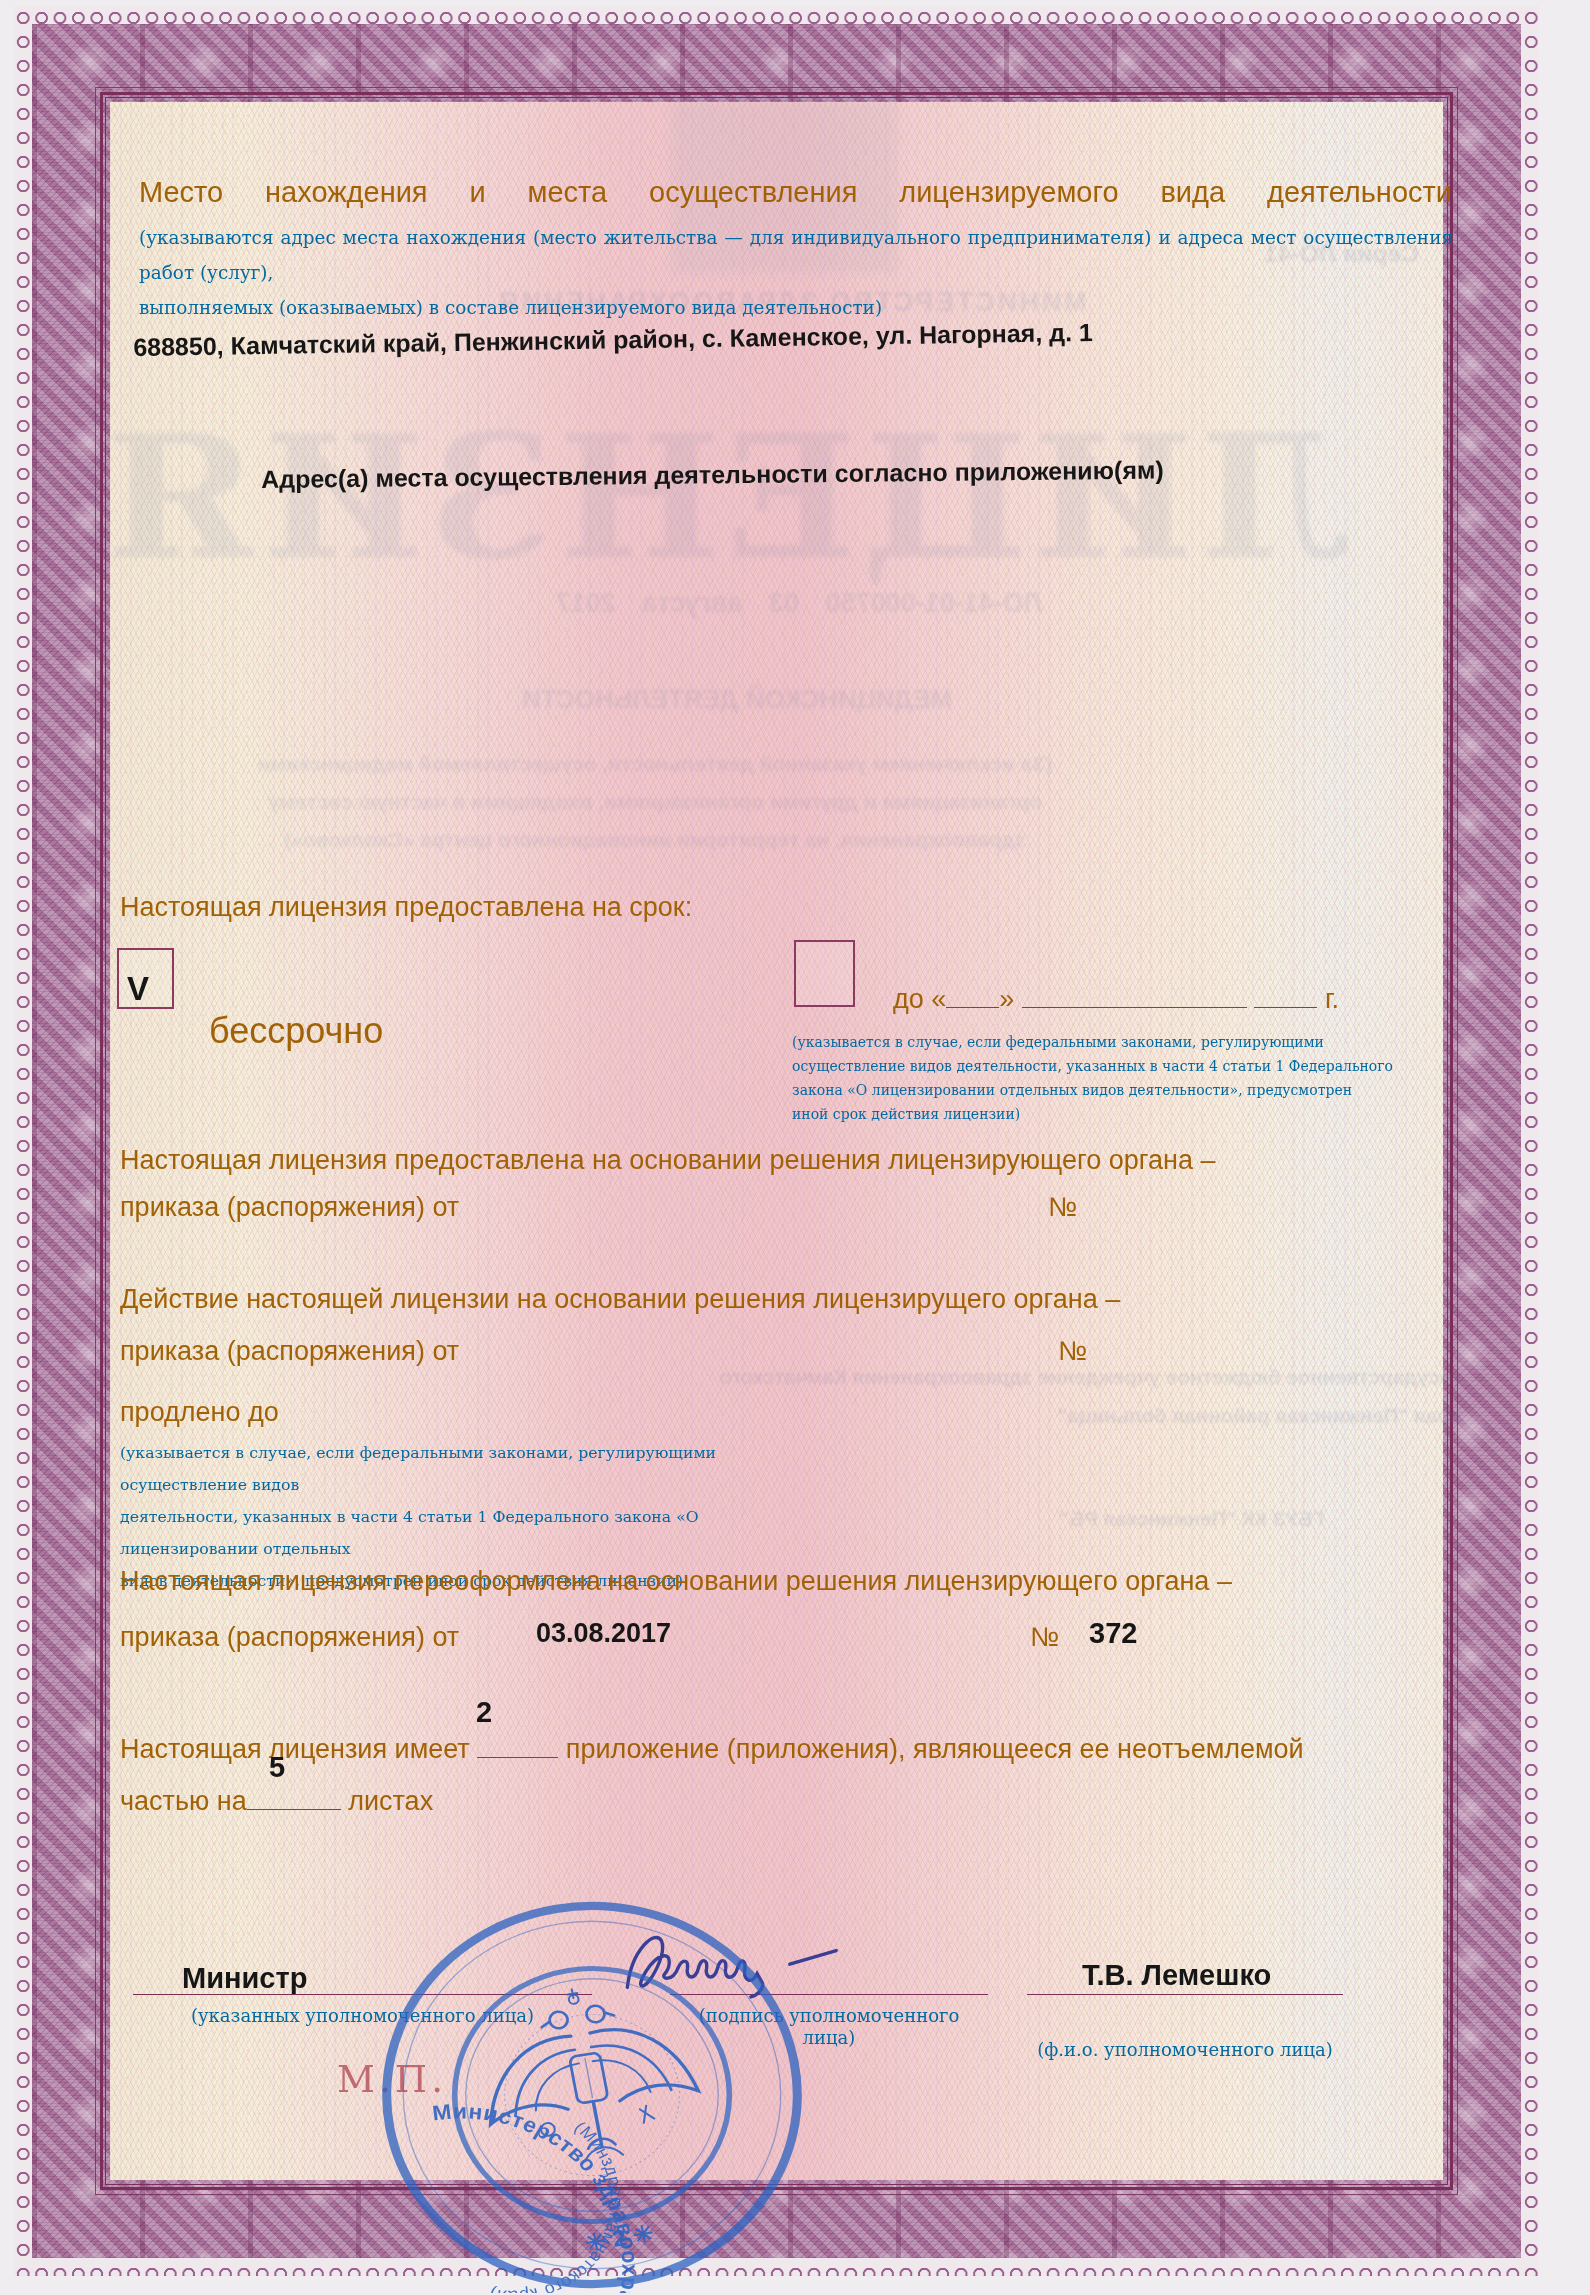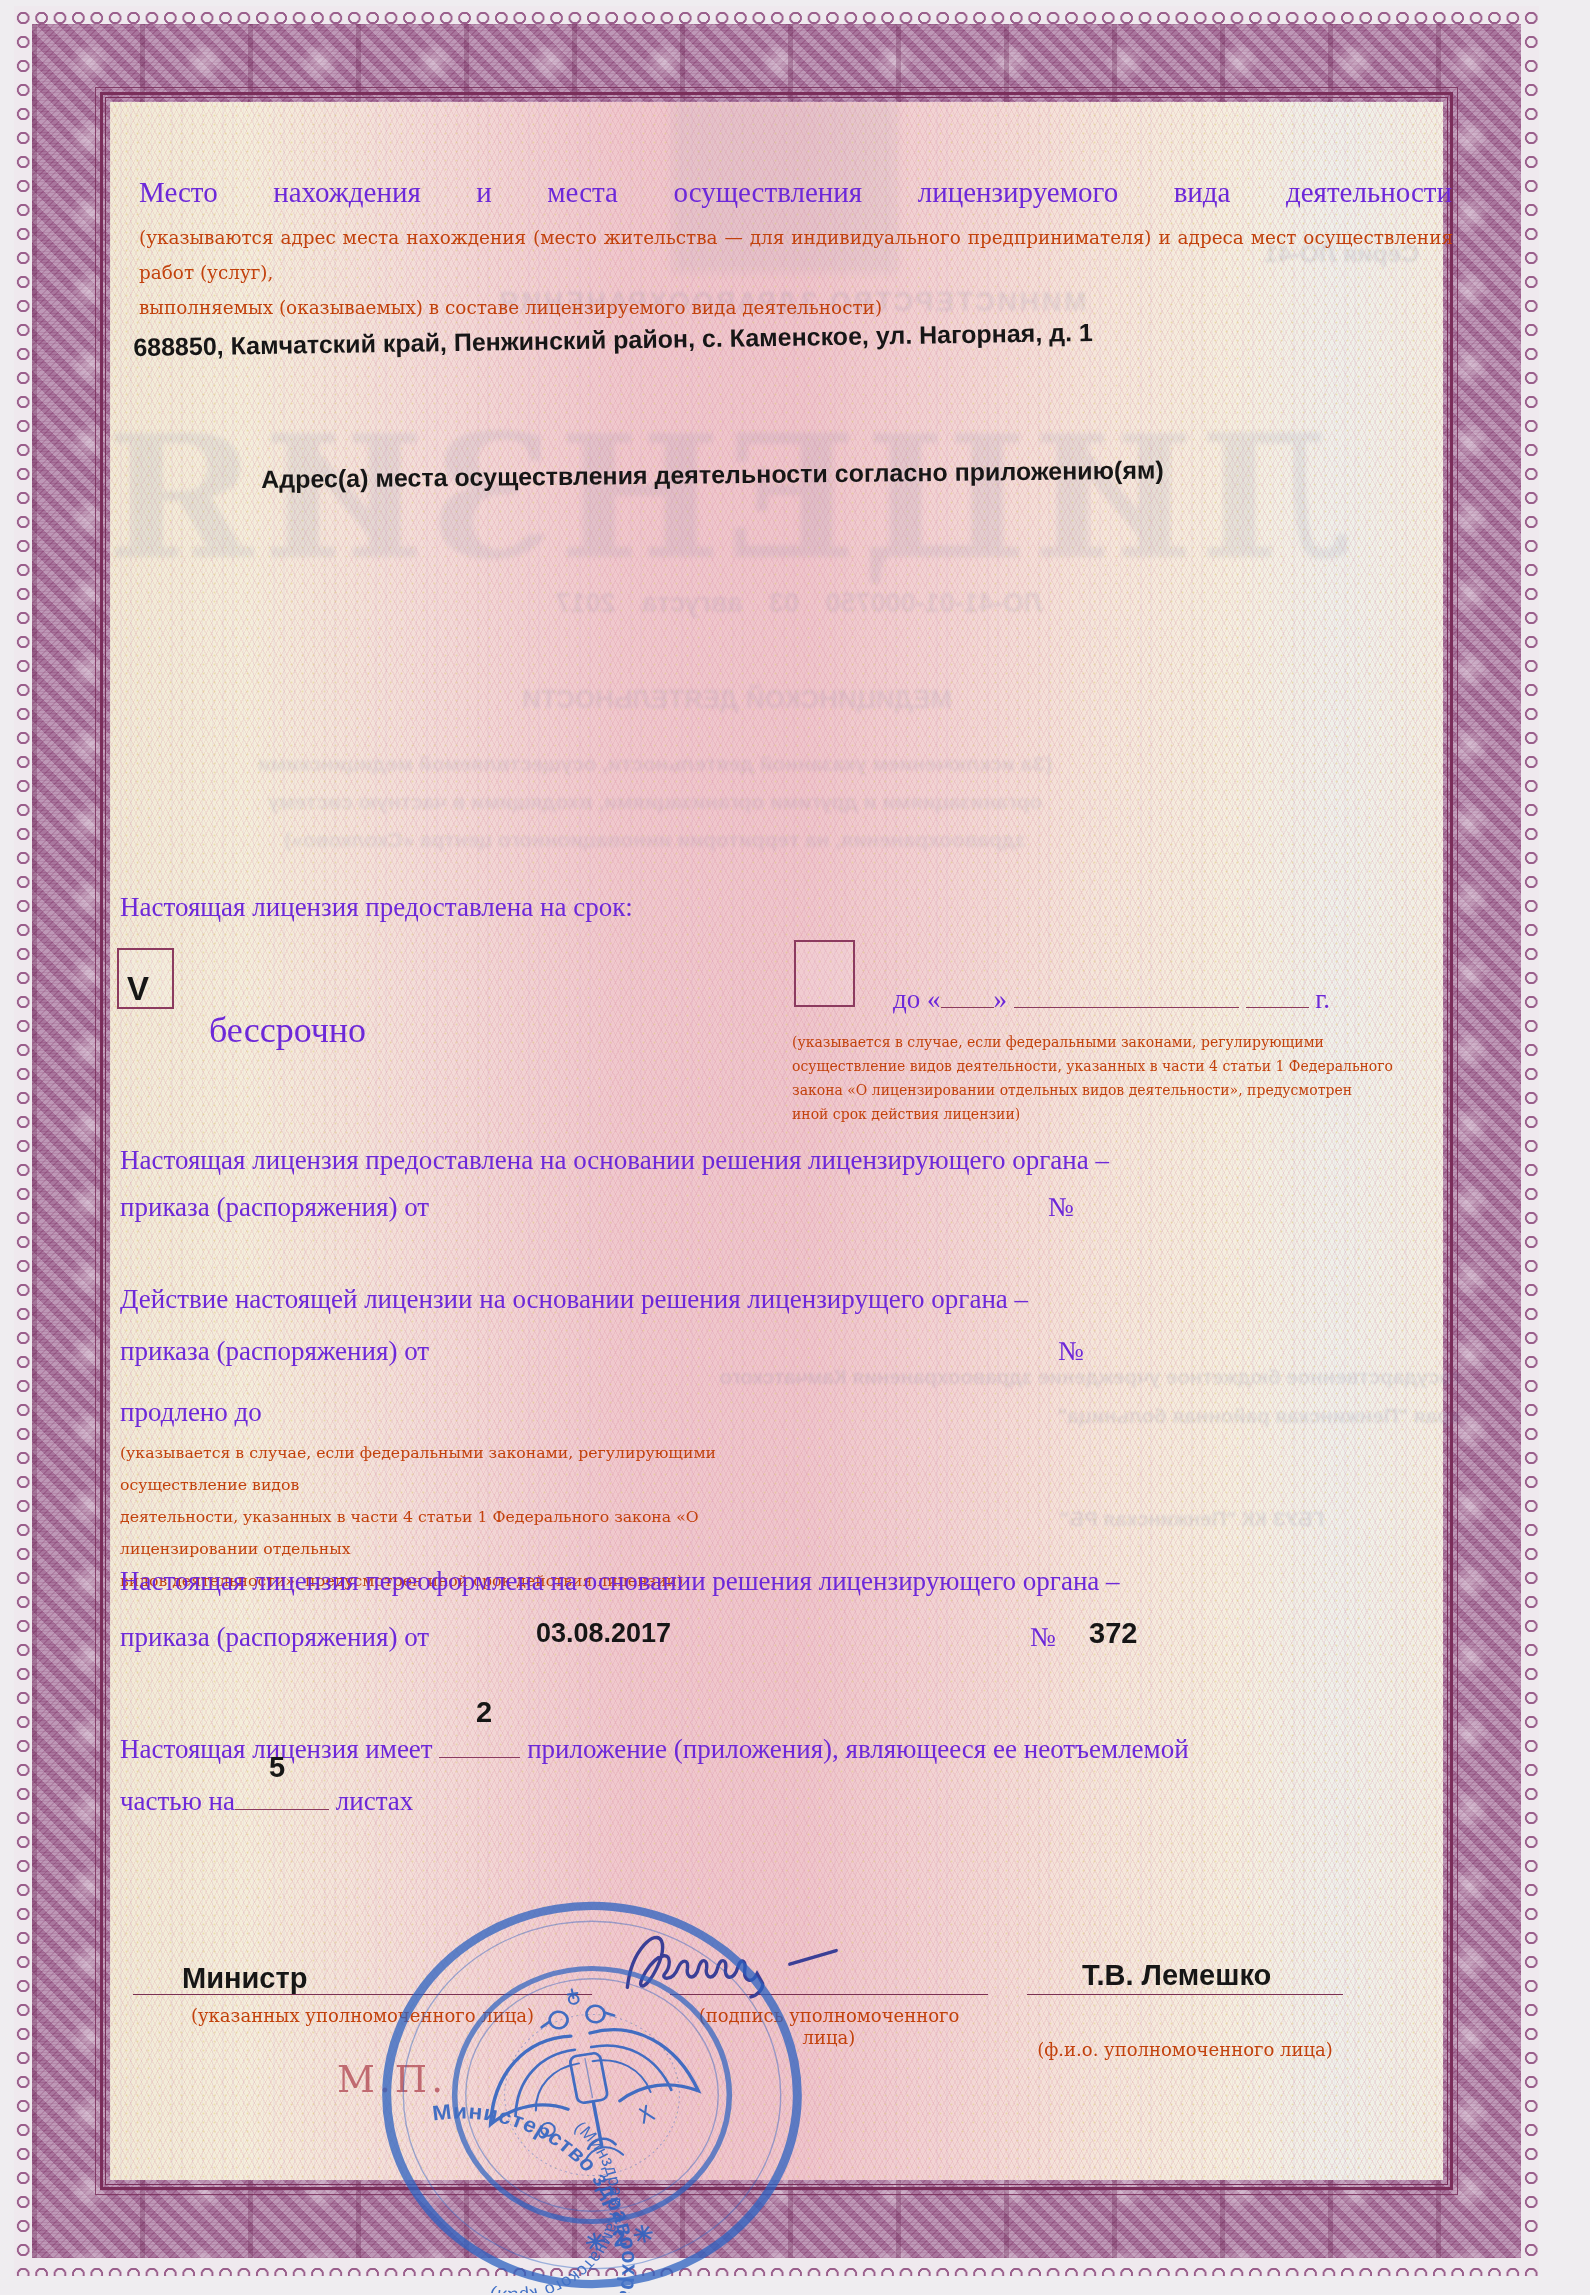--- a/index.html
+++ b/index.html
@@ -26,22 +26,22 @@
     background-color:#f4eeda;
     background-image:
       radial-gradient(circle 1.1px at 50% 50%, rgba(222,205,125,.5), rgba(222,205,125,0) 1.6px),
       repeating-linear-gradient(63deg, rgba(210,120,145,.15) 0 1px, rgba(0,0,0,0) 1px 4.8px),
       repeating-linear-gradient(117deg, rgba(210,120,145,.15) 0 1px, rgba(0,0,0,0) 1px 4.8px),
       repeating-linear-gradient(90deg, rgba(200,165,205,.10) 0 1.4px, rgba(0,0,0,0) 1.4px 10.2px),
       linear-gradient(90deg,#f1ead6 0%,#f4eedb 10%,#f3dcd8 24%,#f0c8cd 38%,#efc5cb 52%,#f2d3d3 62%,#f5e6da 74%,#f5efdf 84%,#eff0ea 92%,#f3efe2 100%);
     background-size:11px 9px,auto,auto,auto,auto;}
   
   .t{position:absolute;line-height:1.2;}
-  .serif{font-family:Liberation Serif, serif;color:#6d28d9;}
-  .notetx{font-family:"DejaVu Serif",serif;color:#c2410c;white-space:pre-line;}
+  .serif{font-family:Liberation Sans, sans-serif;color:#a16207;}
+  .notetx{font-family:"DejaVu Serif",serif;color:#0369a1;white-space:pre-line;}
   .filled{font-family:"Liberation Sans",sans-serif;font-weight:bold;color:#161616;}
   .blank{display:inline-block;border-bottom:1.4px solid #8c3a5f;height:1.05em;vertical-align:baseline;}
   .hline{position:absolute;height:1.4px;background:#7b2f52;}
   .cbox{position:absolute;border:2px solid #8c3a5f;background:rgba(255,255,255,.12);}
   .ctr{text-align:center;}
   
   .bleed{position:absolute;transform:scaleX(-1);color:#6d7aa0;font-family:"Liberation Sans",sans-serif;
     font-weight:bold;filter:blur(1.4px);white-space:pre-line;}
   .bleedbox{position:absolute;background:rgba(148,154,176,.10);filter:blur(4.1px);}
   

